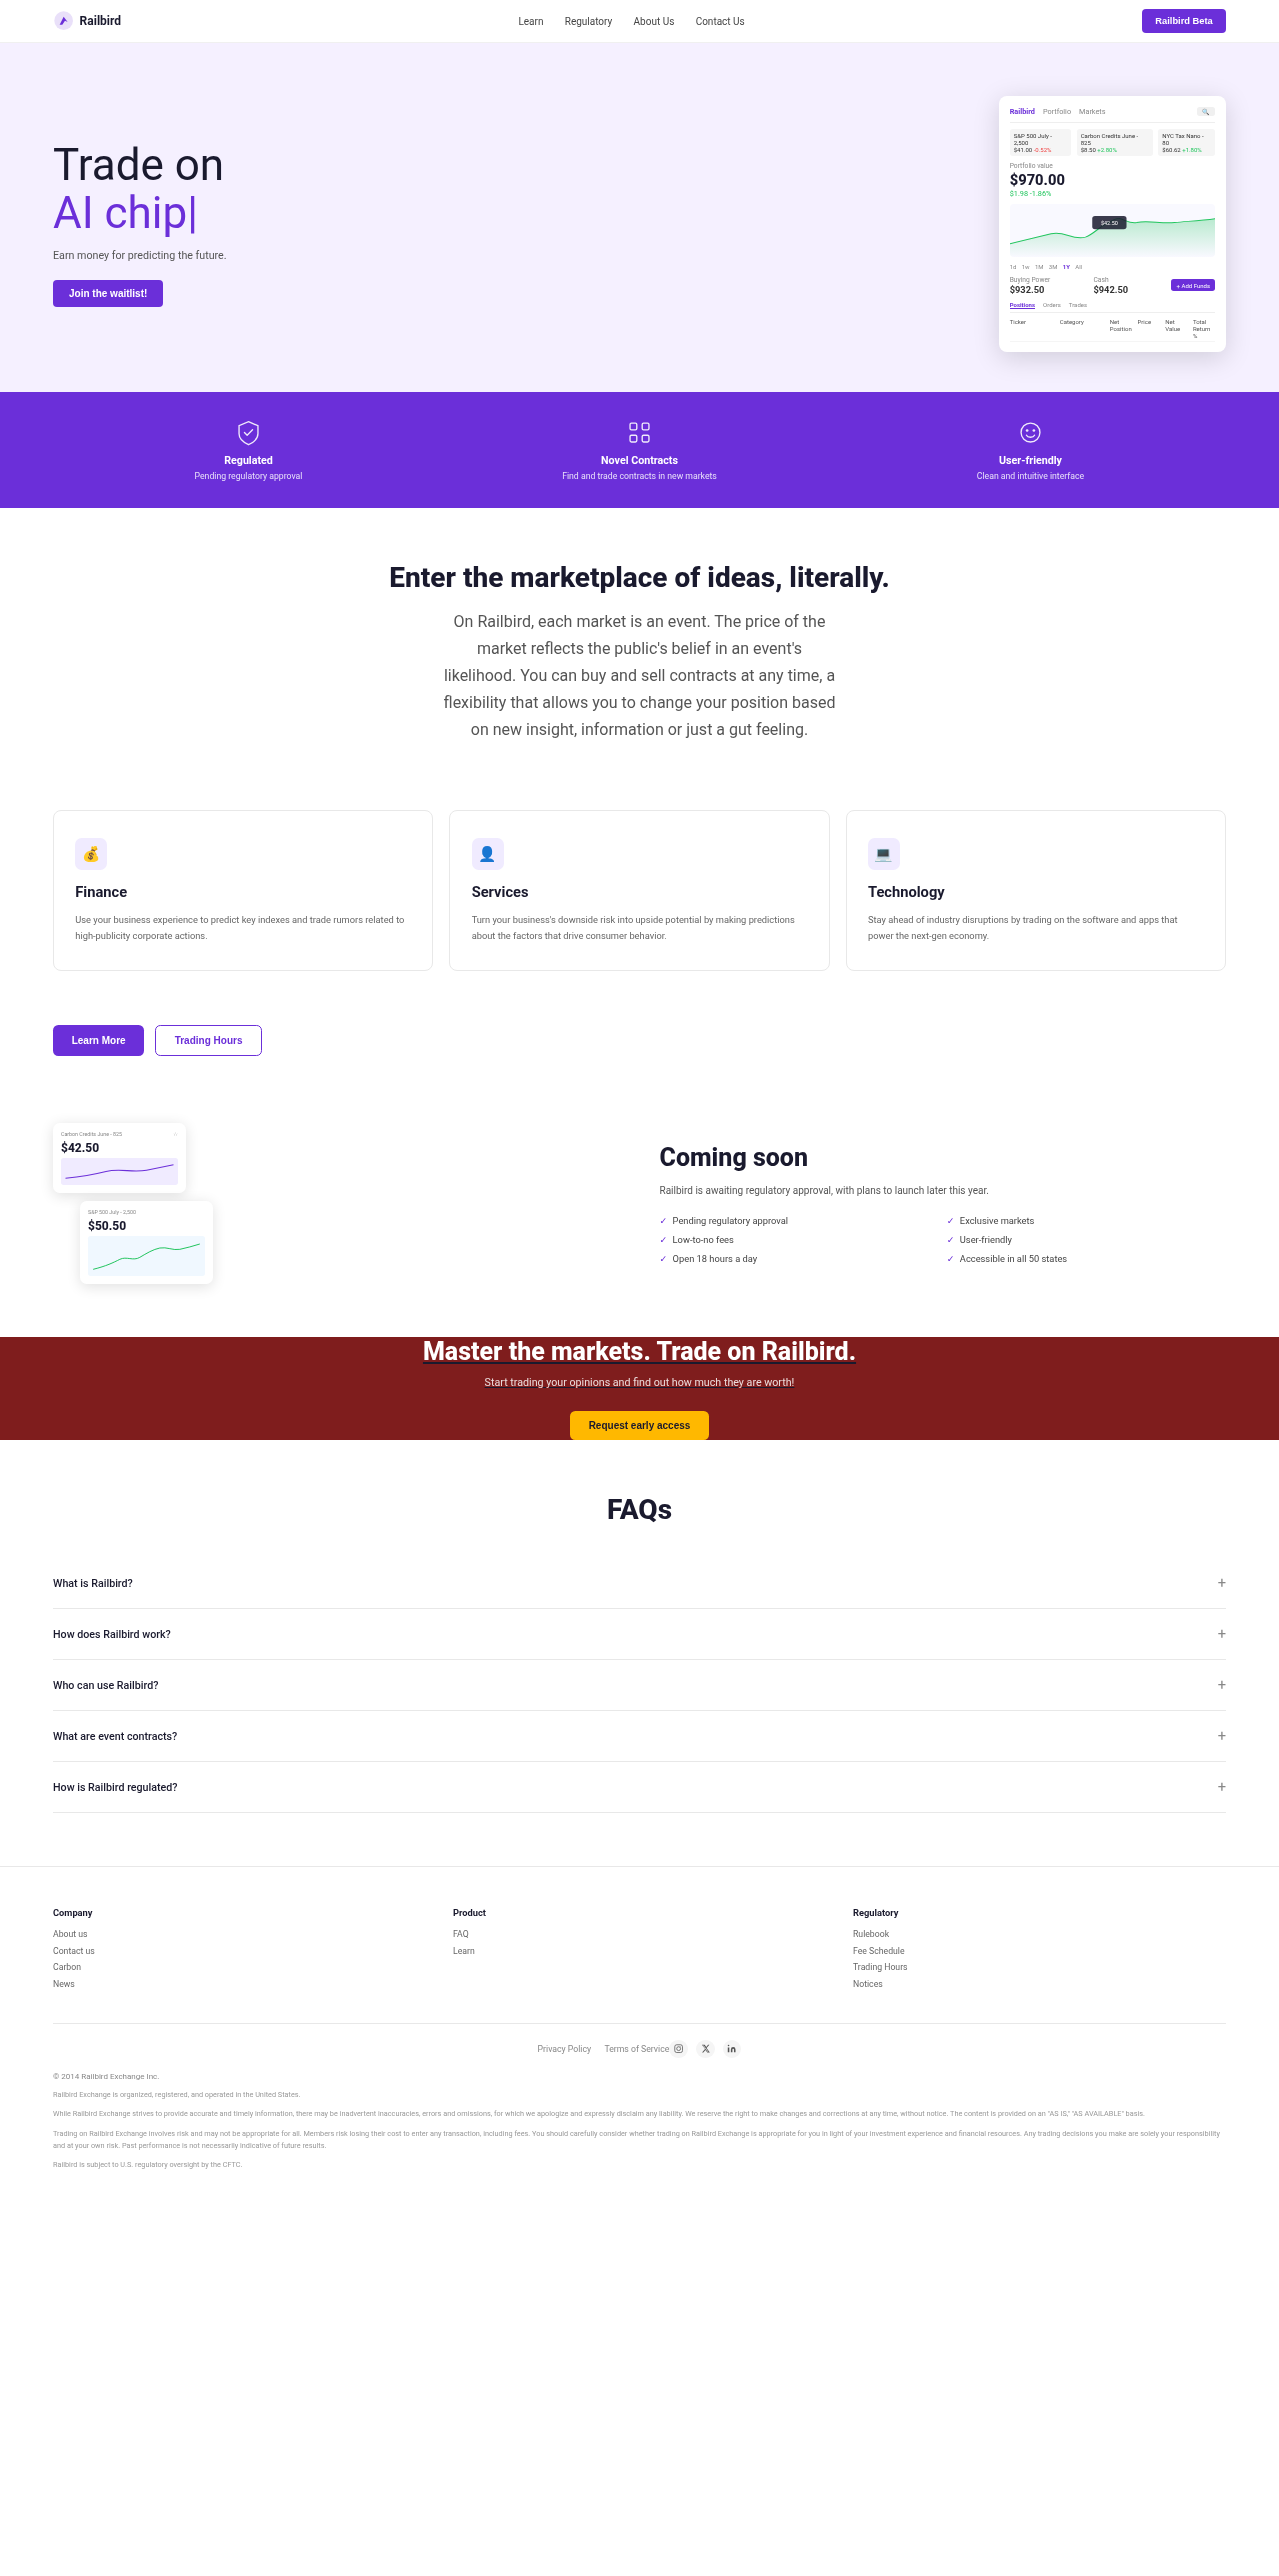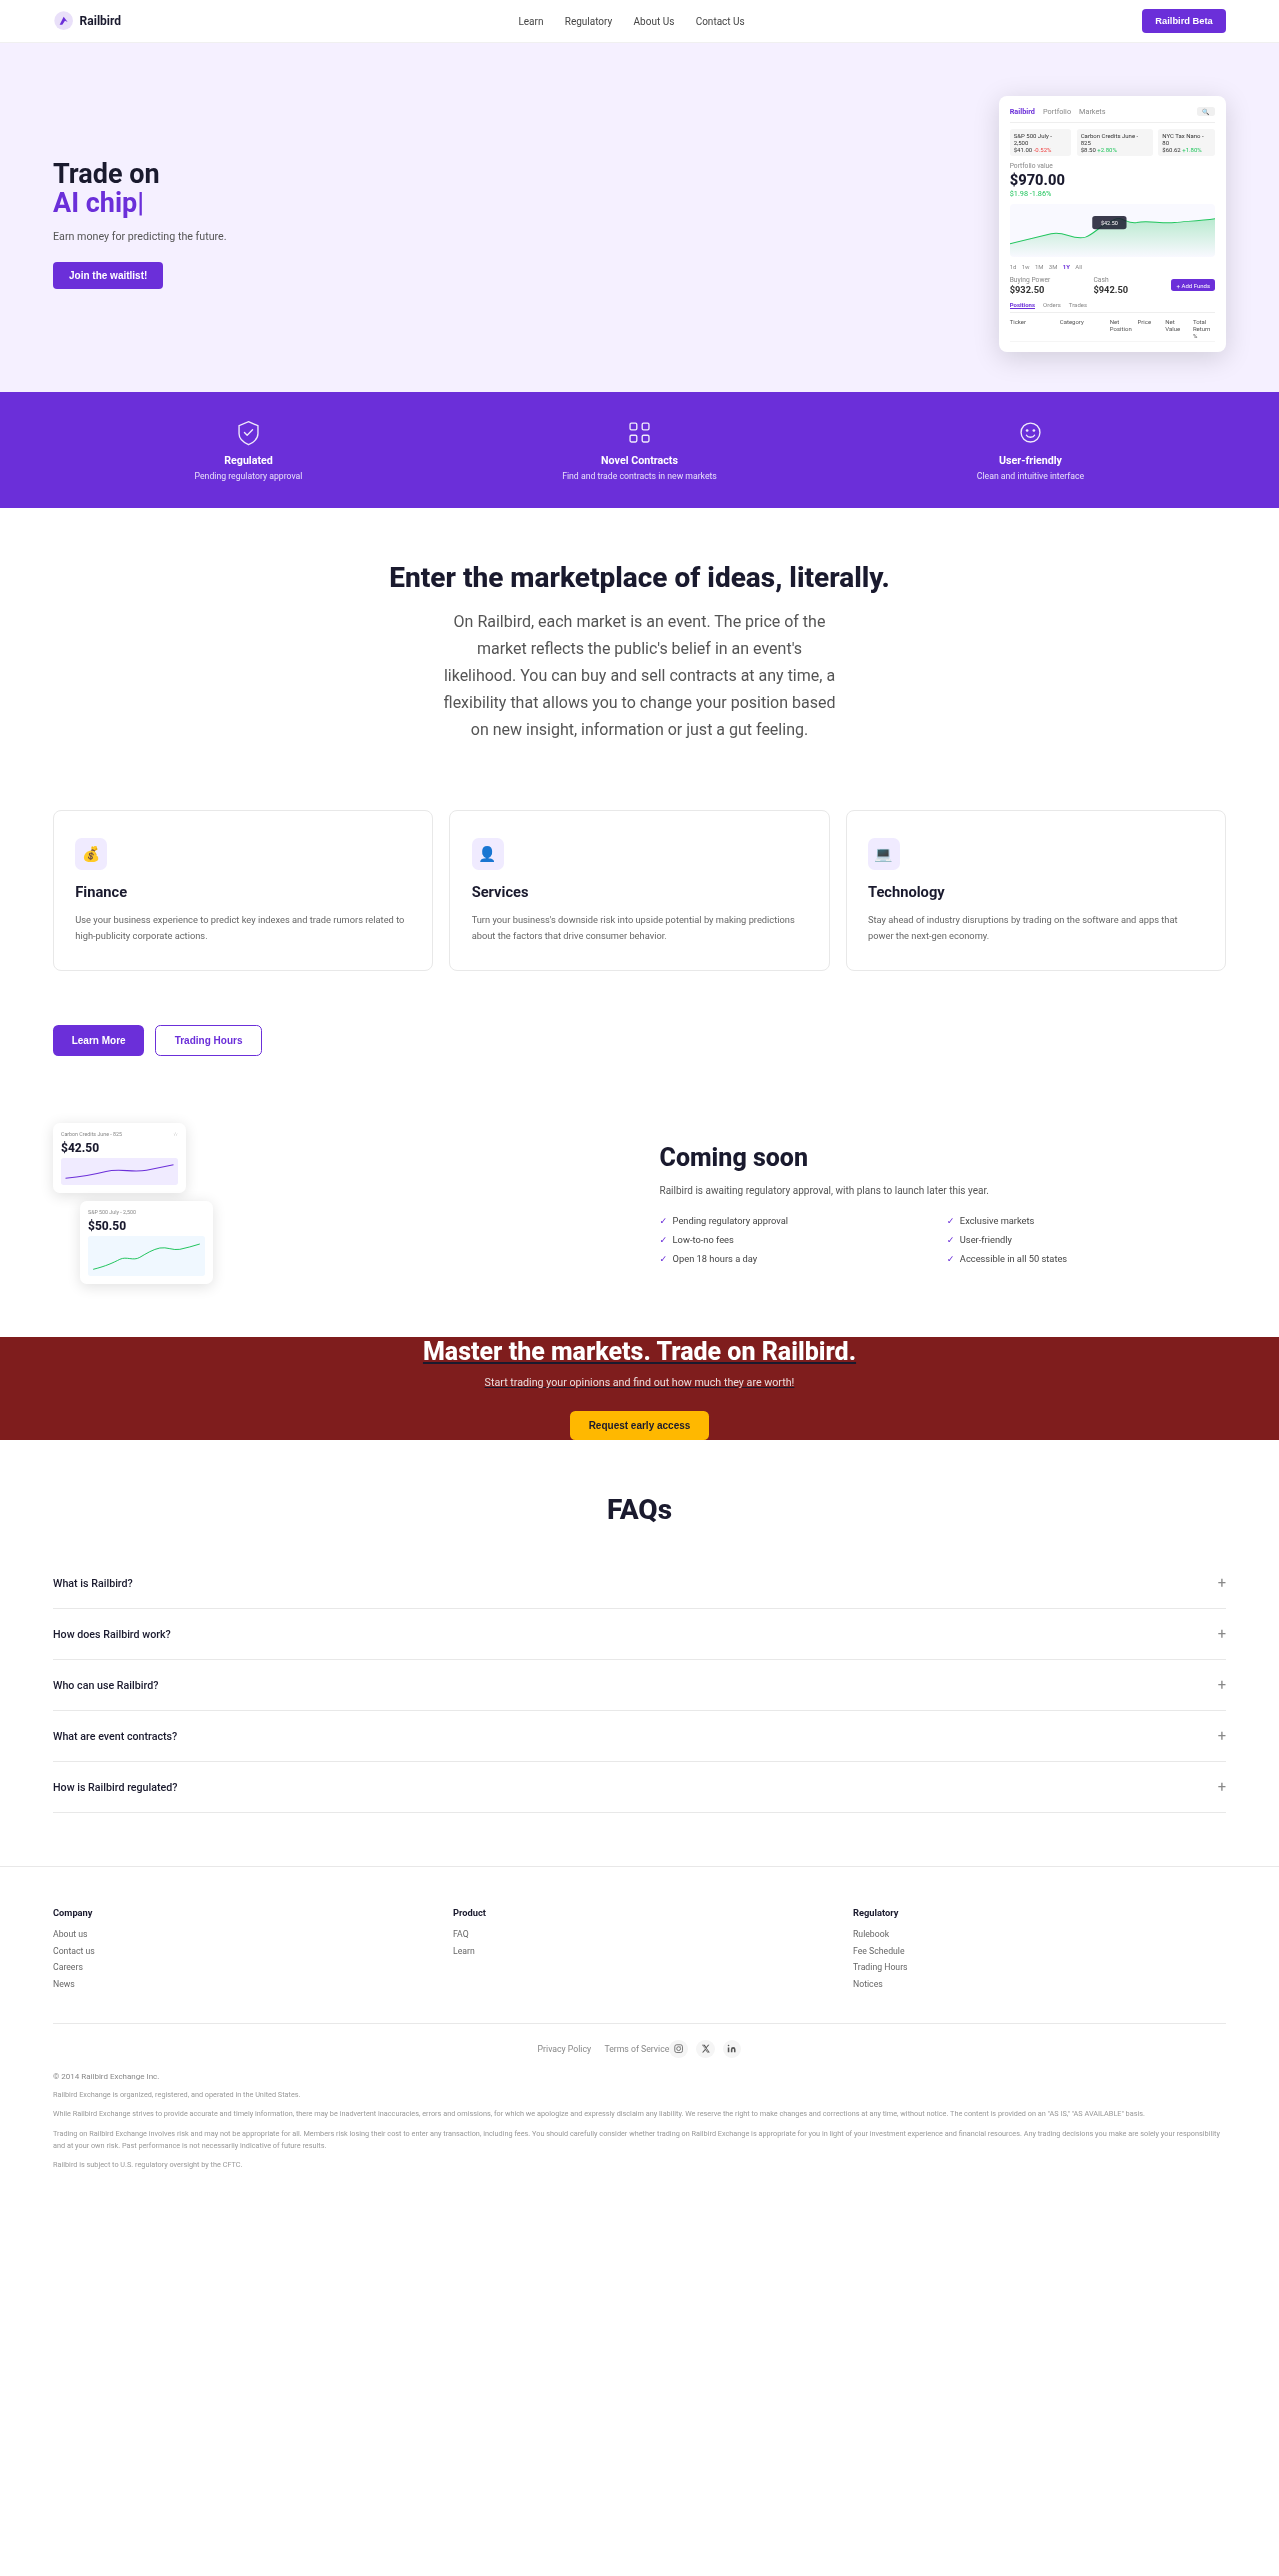--- a/index.html
+++ b/index.html
@@ -9,21 +9,21 @@
     .nav { display: flex; align-items: center; justify-content: space-between; padding: 0 53px; height: 43px; background: #fff; border-bottom: 0.7px solid #f0f0f0; position: sticky; top: 0; z-index: 100; }
     .nav-logo { display: flex; align-items: center; gap: 5.3px; font-weight: 700; font-size: 12px; color: #1a1a2e; }
     .nav-logo-icon { width: 21.3px; height: 21.3px; }
     .nav-links { display: flex; gap: 21.3px; }
     .nav-links a { text-decoration: none; color: #444; font-size: 10px; }
     .nav-cta { background: #6B2FD9; color: #fff; border: none; padding: 6.7px 13.3px; border-radius: 4px; font-size: 9.3px; font-weight: 600; cursor: pointer; }
 
     
     .hero { display: flex; align-items: center; justify-content: space-between; padding: 53px 53px 40px; background: #f5f0ff; min-height: 280px; }
     .hero-left { max-width: 307px; }
-    .hero-title { font-size: 27px; font-weight: 700; line-height: 1.1; color: #1a1a2e; }
+    .hero-title { font-size: 44px; font-weight: 400; line-height: 1.1; color: #1a1a2e; }
     .hero-title-accent { color: #6B2FD9; }
     .hero-subtitle { margin-top: 10.7px; font-size: 10.7px; color: #555; }
     .hero-btn { margin-top: 18.7px; background: #6B2FD9; color: #fff; border: none; padding: 8px 16px; border-radius: 4px; font-size: 10px; font-weight: 600; cursor: pointer; }
     .hero-right { flex: 1; display: flex; justify-content: flex-end; }
     .dashboard-mockup { background: #fff; border-radius: 8px; box-shadow: 0 5.3px 27px rgba(0,0,0,0.15); width: 227px; padding: 10.7px; font-size: 7.3px; color: #333; }
     .mockup-tabs { display: flex; gap: 8px; margin-bottom: 6.7px; font-size: 7.3px; color: #888; border-bottom: 0.7px solid #eee; padding-bottom: 5.3px; }
     .mockup-tabs .active { color: #6B2FD9; font-weight: 700; }
     .mockup-tickers { display: flex; gap: 5.3px; font-size: 6px; margin-bottom: 6.7px; }
     .mockup-ticker { background: #f5f5f5; border-radius: 2.7px; padding: 2.7px 4px; }
     .mockup-ticker .up { color: #22c55e; }
@@ -366,21 +366,21 @@
   </div>
 </section>
 
 <footer>
   <div class="footer">
     <div class="footer-grid">
       <div class="footer-col">
         <h4>Company</h4>
         <a>About us</a>
         <a>Contact us</a>
-        <a>Careers</a>
+        <a>Carbon</a>
         <a>News</a>
       </div>
       <div class="footer-col">
         <h4>Product</h4>
         <a>FAQ</a>
         <a>Learn</a>
       </div>
       <div class="footer-col">
         <h4>Regulatory</h4>
         <a>Rulebook</a>

